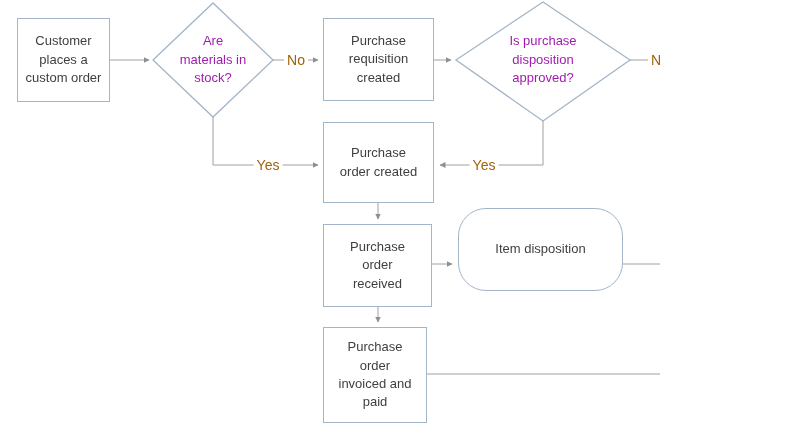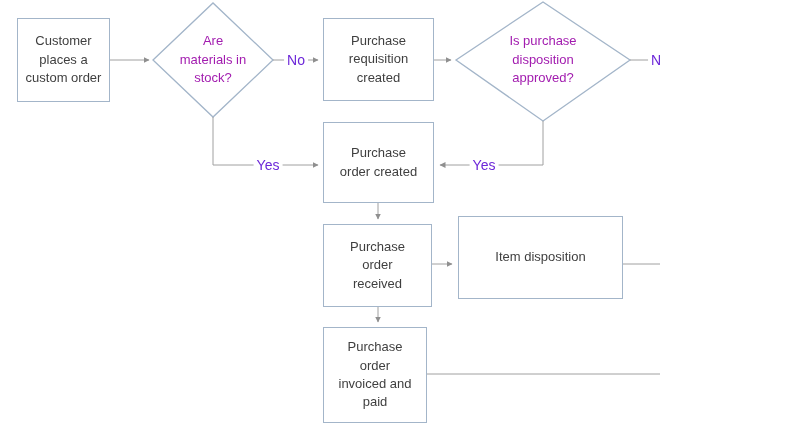--- a/index.html
+++ b/index.html
@@ -52,21 +52,21 @@
     color: #a21caf;
     font-size: 13px;
     line-height: 1.42;
     white-space: pre-line;
   }
   .edge-label {
     position: absolute;
     transform: translate(-50%, -50%);
     background: #ffffff;
     padding: 0 3px;
-    color: #6d28d9;
+    color: #a16207;
     font-size: 14px;
     line-height: 1;
   }
 </style>
 </head>
 <body>
 
 <div class="canvas">
 
   <svg class="edge-layer" viewBox="0 0 812 425">
@@ -124,21 +124,21 @@
     <span>Purchase
 order created</span>
   </div>
 
   <div class="node process" style="left:323px; top:224px; width:109px; height:83px;">
     <span>Purchase
 order
 received</span>
   </div>
 
-  <div class="node process" style="left:458px; top:216px; width:165px; height:83px;">
+  <div class="node process" style="left:458px; top:208px; width:165px; height:83px;border-radius:28px;">
     <span>Item disposition</span>
   </div>
 
   <div class="node process" style="left:323px; top:327px; width:104px; height:96px;">
     <span>Purchase
 order
 invoiced and
 paid</span>
   </div>
 

